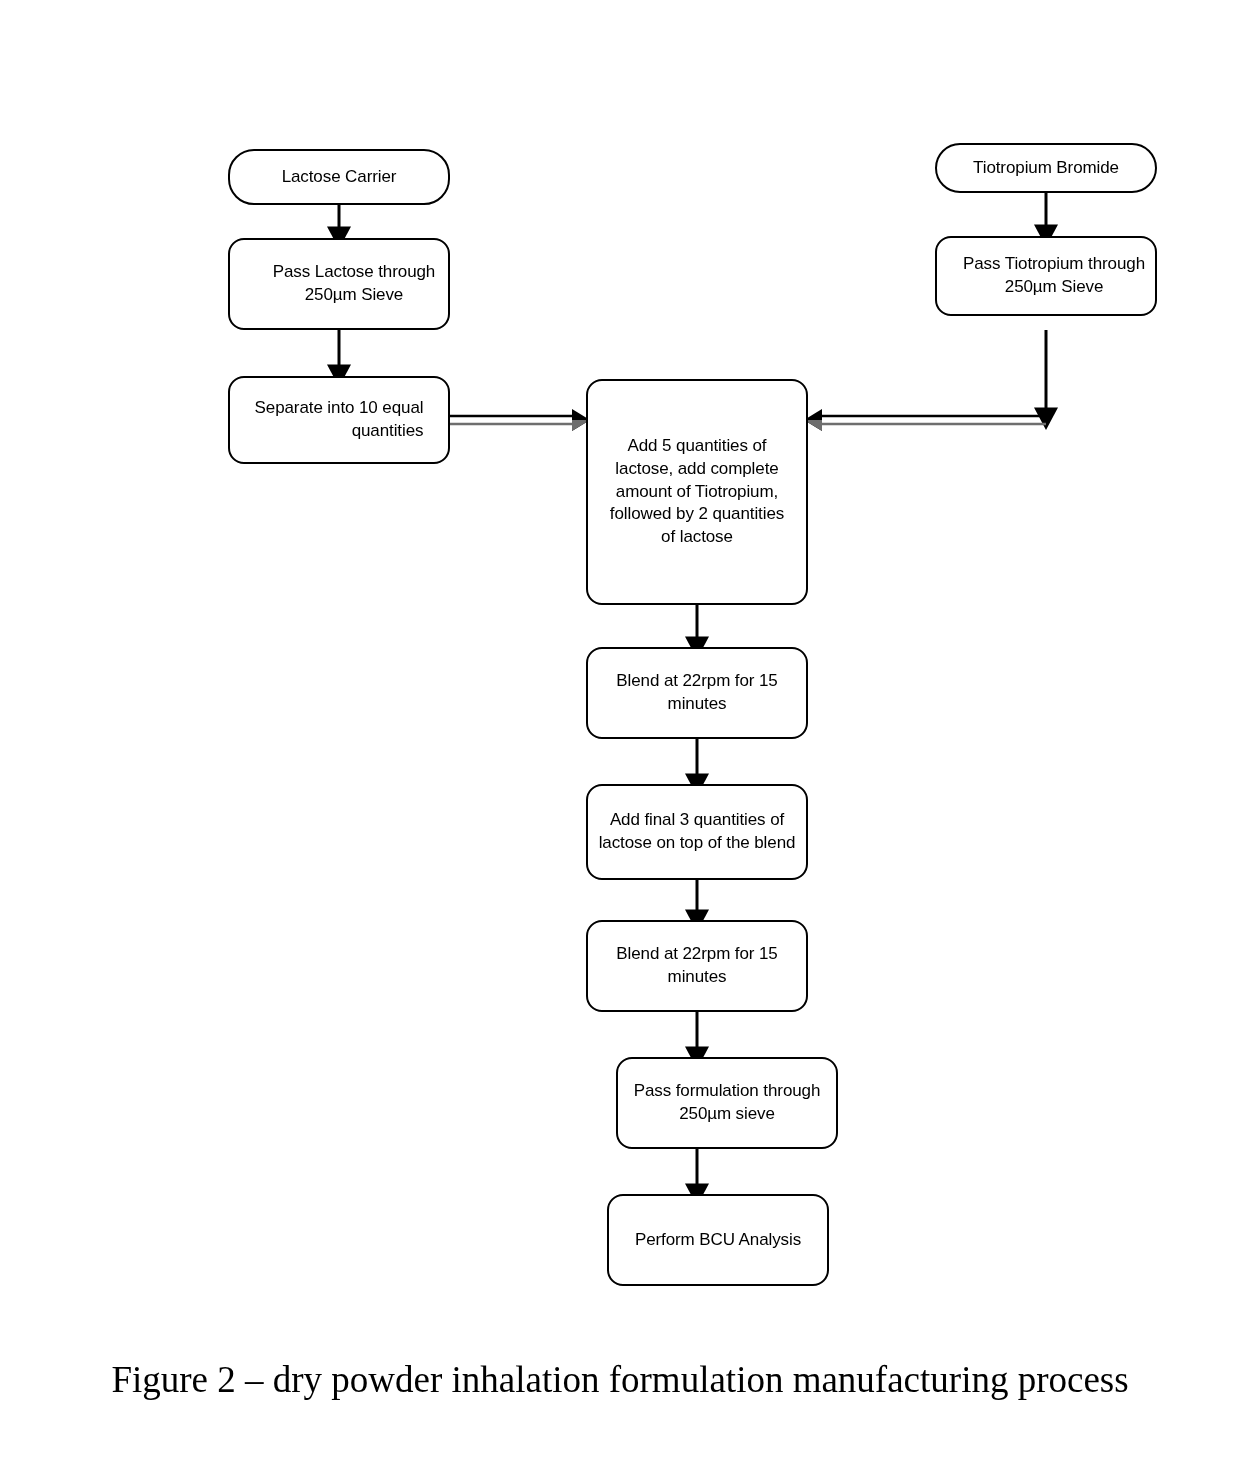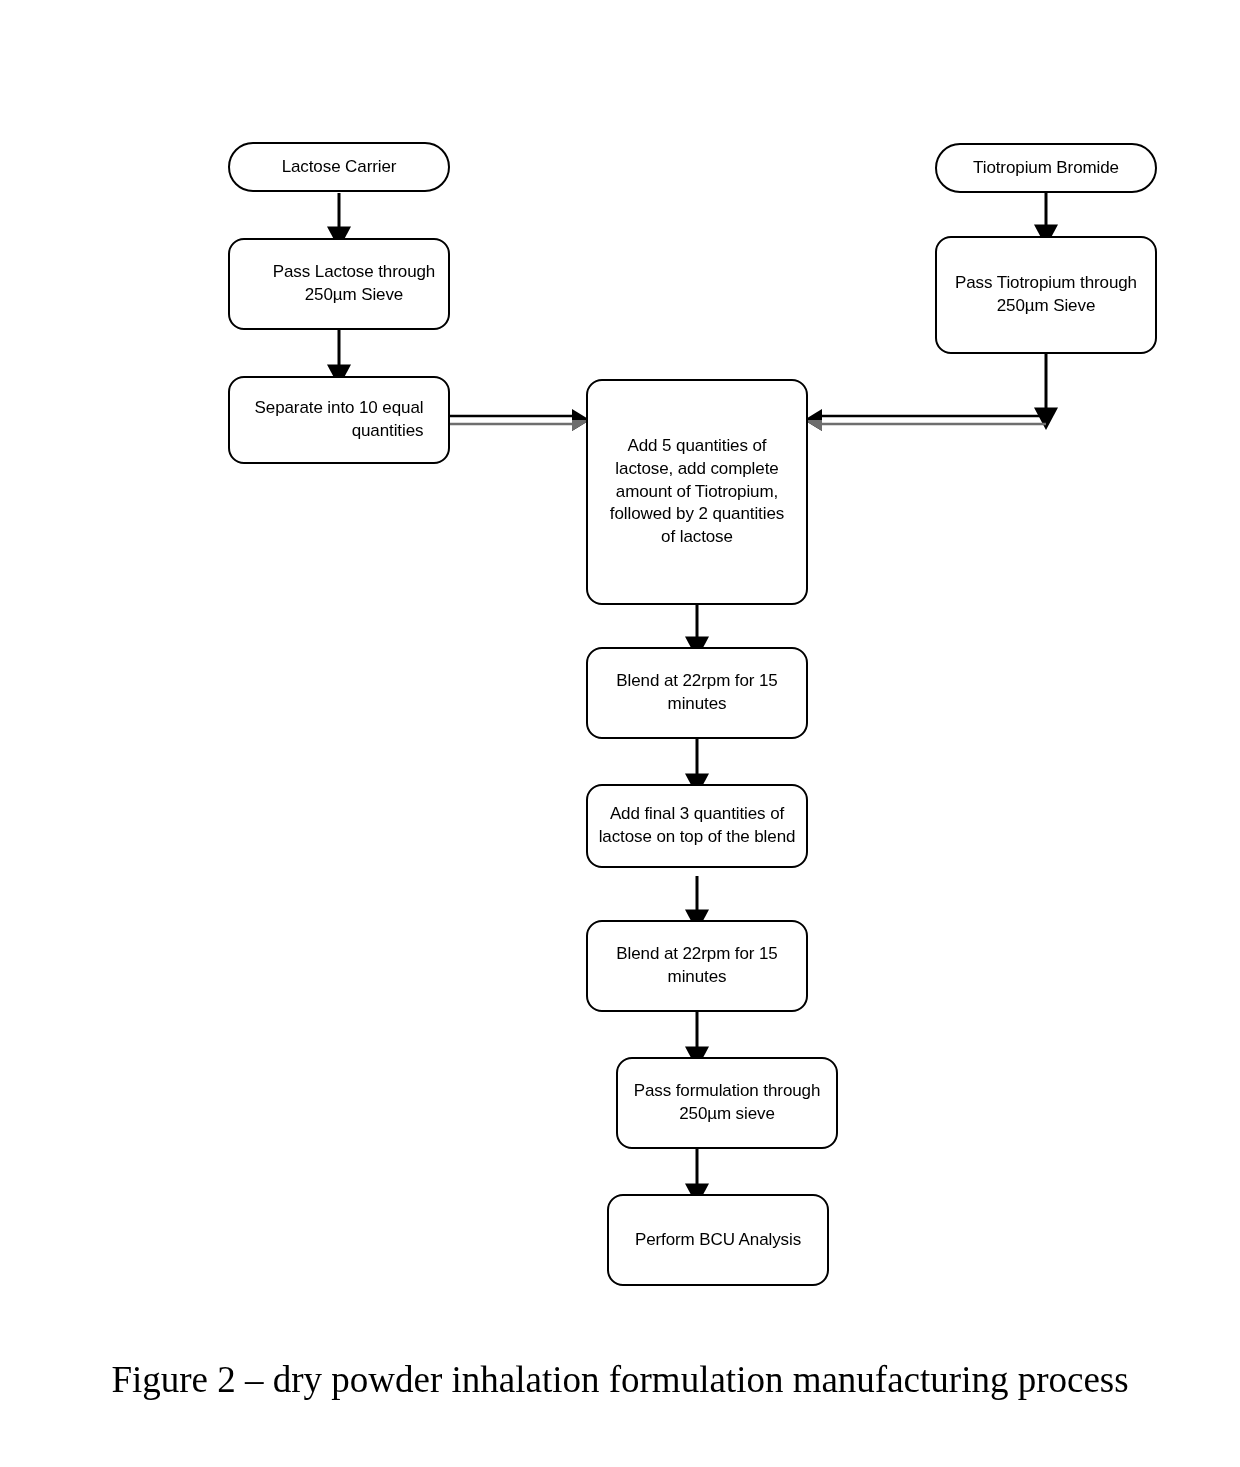--- a/index.html
+++ b/index.html
@@ -43,28 +43,28 @@
     line-height: 1.35;
     letter-spacing: -0.1px;
     padding: 4px 10px;
   }
   .node.terminator { border-radius: 26px; }
   .node.process   { border-radius: 16px; }
   .node.bigprocess{ border-radius: 16px; }
   .node .label { display: block; white-space: pre-line; }
 
   
-  #node-lactose-carrier      { left: 228px; top: 142px;  width: 222px; height: 50px; align-items: center; }
+  #node-lactose-carrier      { left: 228px; top: 149px;  width: 222px; height: 56px; align-items: center; }
   #node-pass-lactose-sieve   { left: 228px; top: 238px;  width: 222px; height: 92px; padding-left: 40px; }
   #node-separate-quantities  { left: 228px; top: 376px;  width: 222px; height: 88px; text-align: right; }
   #node-tiotropium-bromide   { left: 935px; top: 143px;  width: 222px; height: 50px; }
-  #node-pass-tiotropium-sieve{ left: 935px; top: 236px;  width: 222px; height: 118px; }
+  #node-pass-tiotropium-sieve{ left: 935px; top: 236px;  width: 222px; height: 80px; justify-content: flex-end; }
   #node-add-quantities       { left: 586px; top: 379px;  width: 222px; height: 226px; }
   #node-blend-1              { left: 586px; top: 647px;  width: 222px; height: 92px; }
-  #node-add-final-lactose    { left: 586px; top: 784px;  width: 222px; height: 84px; }
+  #node-add-final-lactose    { left: 586px; top: 784px;  width: 222px; height: 96px; }
   #node-blend-2              { left: 586px; top: 920px;  width: 222px; height: 92px; }
   #node-pass-formulation     { left: 586px; top: 1057px; width: 222px; height: 92px; margin-left: 30px; }
   #node-bcu-analysis         { left: 607px; top: 1194px; width: 222px; height: 92px; }
 
   #figure-caption {
     position: absolute;
     left: 0;
     top: 1358px;
     width: 1240px;
     text-align: center;

